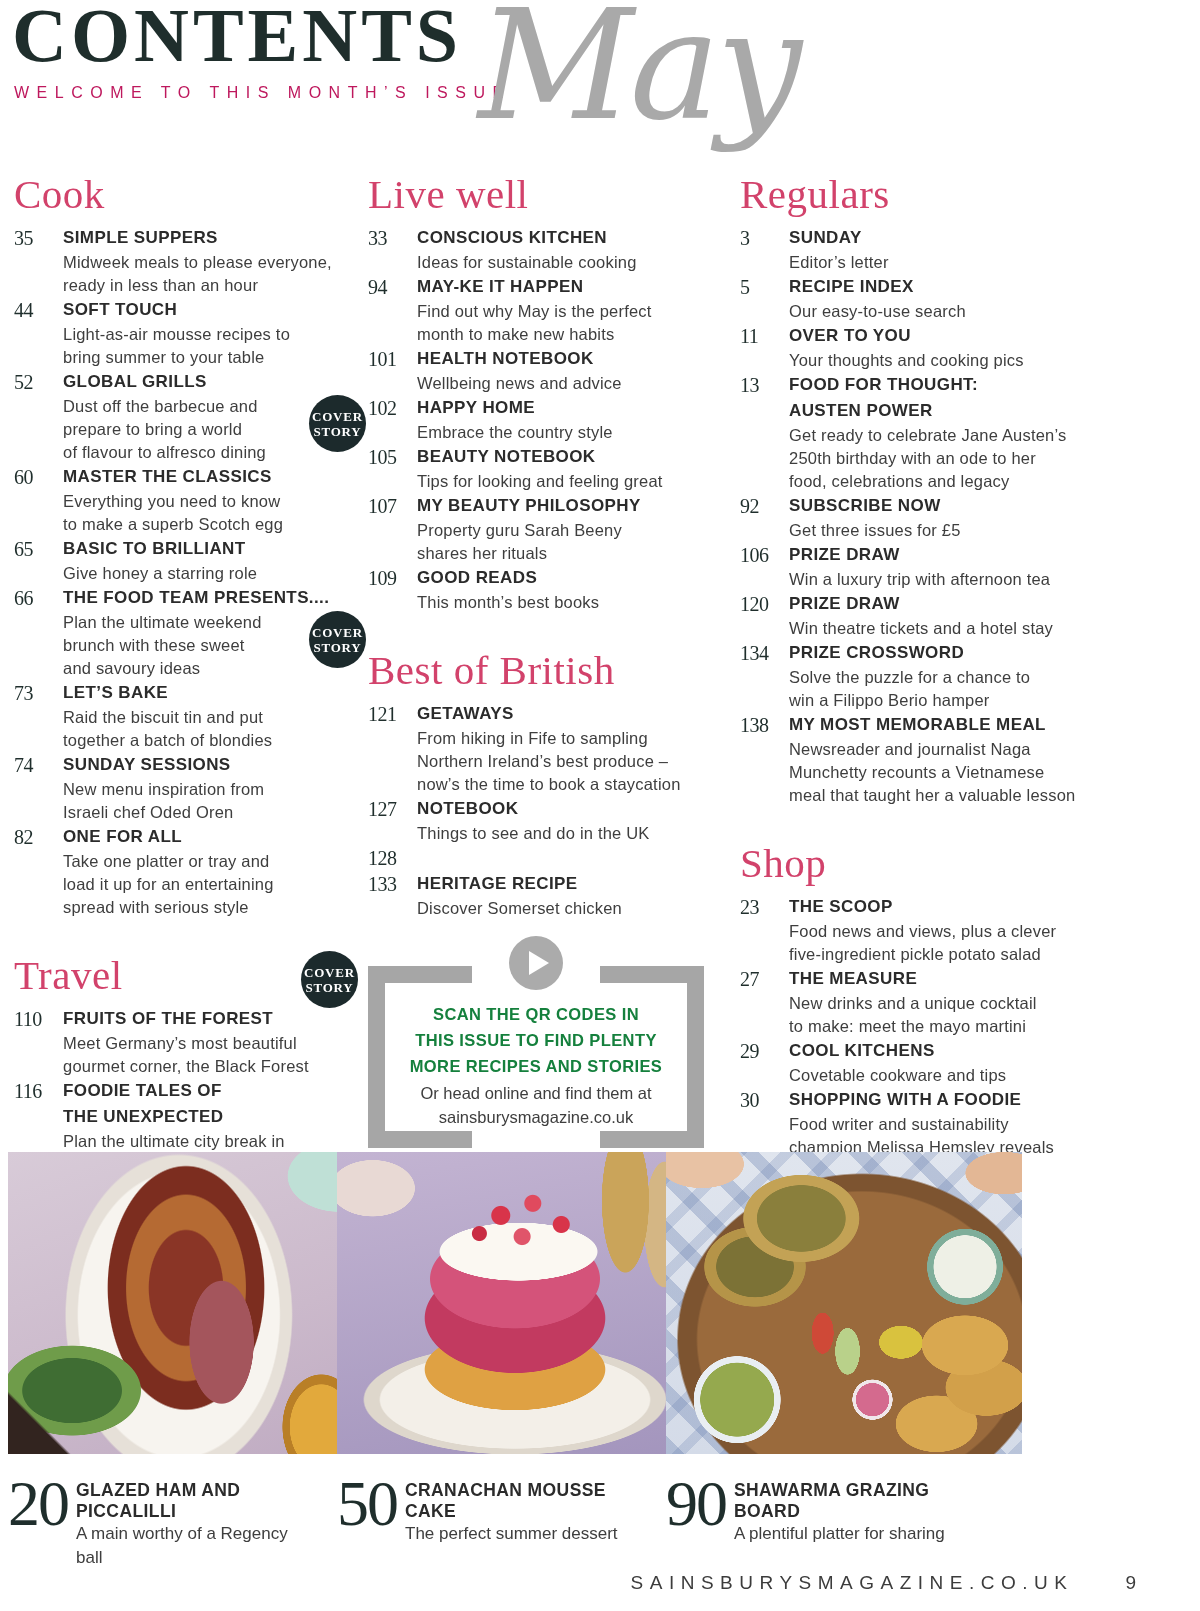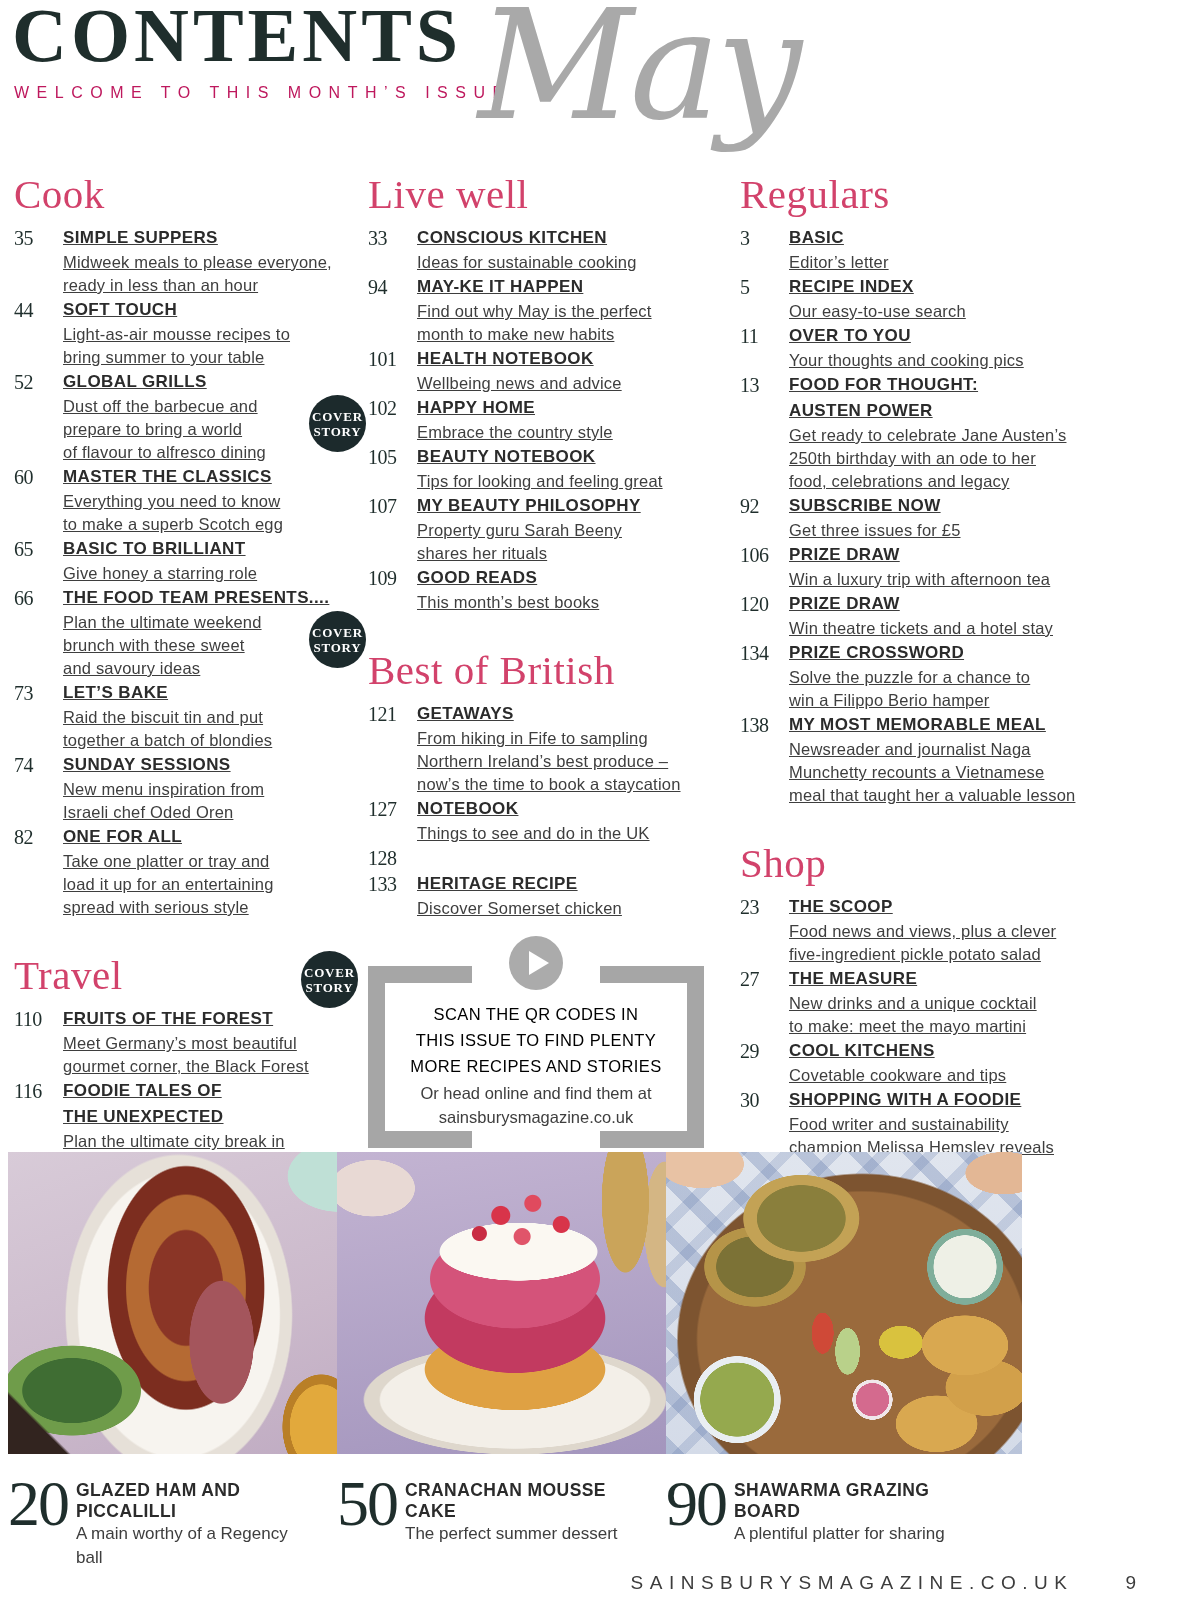--- a/index.html
+++ b/index.html
@@ -27,21 +27,21 @@
   .col-3{left:740px;width:354px;}
 
   .toc-section{position:relative;}
   .toc-section + .toc-section{margin-top:34px;}
   .sec-heading{font-family:"Liberation Serif",serif;font-weight:400;font-size:41px;
     line-height:1.1;color:var(--pink);margin-bottom:8px;letter-spacing:0.5px;}
 
   .entry{display:grid;grid-template-columns:49px 1fr;}
   .num{font-family:"Liberation Serif",serif;font-size:20px;line-height:26px;
     color:var(--ink);letter-spacing:-0.5px;}
-  .entry-body{position:relative;text-decoration:underline;}
+  .entry-body{position:relative;}
   .entry-title{font-weight:bold;font-size:17px;line-height:26px;color:#2b2b2b;
     letter-spacing:0.4px;white-space:pre-line;}
   .entry-desc{font-size:16.5px;line-height:23px;color:var(--body);white-space:pre-line;
     letter-spacing:0.2px;}
 
   .badge{position:absolute;right:-6px;top:26px;width:57px;height:57px;border-radius:50%;
     background:var(--badge-bg);color:#fff;font-family:"Liberation Serif",serif;
     font-size:13px;font-weight:bold;letter-spacing:0.8px;line-height:15px;
     display:flex;align-items:center;justify-content:center;text-align:center;
     white-space:pre-line;z-index:3;}
@@ -56,21 +56,21 @@
     border-left:20px solid #fff;border-top:12px solid transparent;
     border-bottom:12px solid transparent;}
   .callout-frame{position:absolute;left:0;right:0;top:30px;bottom:6px;
     border:17px solid var(--frame-gray);}
   .gap-top,.gap-bottom{position:absolute;left:50%;transform:translateX(-50%);
     width:128px;height:18px;background:#fff;z-index:1;}
   .gap-top{top:29px;}
   .gap-bottom{bottom:5px;}
   .callout-box{position:absolute;left:24px;right:24px;top:52px;bottom:24px;
     background:#fff;z-index:2;text-align:center;padding-top:13px;}
-  .callout-bold{font-weight:normal;font-size:16.5px;line-height:26px;color:#000000;
+  .callout-bold{font-weight:bold;font-size:16.5px;line-height:26px;color:#15803d;
     letter-spacing:0.4px;white-space:pre-line;}
   .callout-reg{font-size:16.5px;line-height:24px;color:var(--body);white-space:pre-line;
     margin-top:2px;}
 
   
   .features{position:absolute;left:8px;top:1152px;display:flex;gap:23px;}
   .feature{width:306px;}
   .photo{width:356px;height:302px;position:relative;overflow:hidden;}
   .feat-cap{display:flex;margin-top:22px;align-items:flex-start;}
   .feat-num{font-family:"Liberation Serif",serif;font-size:64px;line-height:56px;
@@ -346,21 +346,21 @@
     </div>
   </div>
 
   <div class="col col-3">
     <div>
         <section class="toc-section">
           <h2 class="sec-heading">Regulars</h2>
           <div class="entry">
             <span class="num">3</span>
             <div class="entry-body">
-              <div class="entry-title">BASIC</div>
+              <div class="entry-title">SUNDAY</div>
               <div class="entry-desc">Editor’s letter</div>
             </div>
           </div>
           <div class="entry">
             <span class="num">5</span>
             <div class="entry-body">
               <div class="entry-title">RECIPE INDEX</div>
               <div class="entry-desc">Our easy-to-use search</div>
             </div>
           </div>

